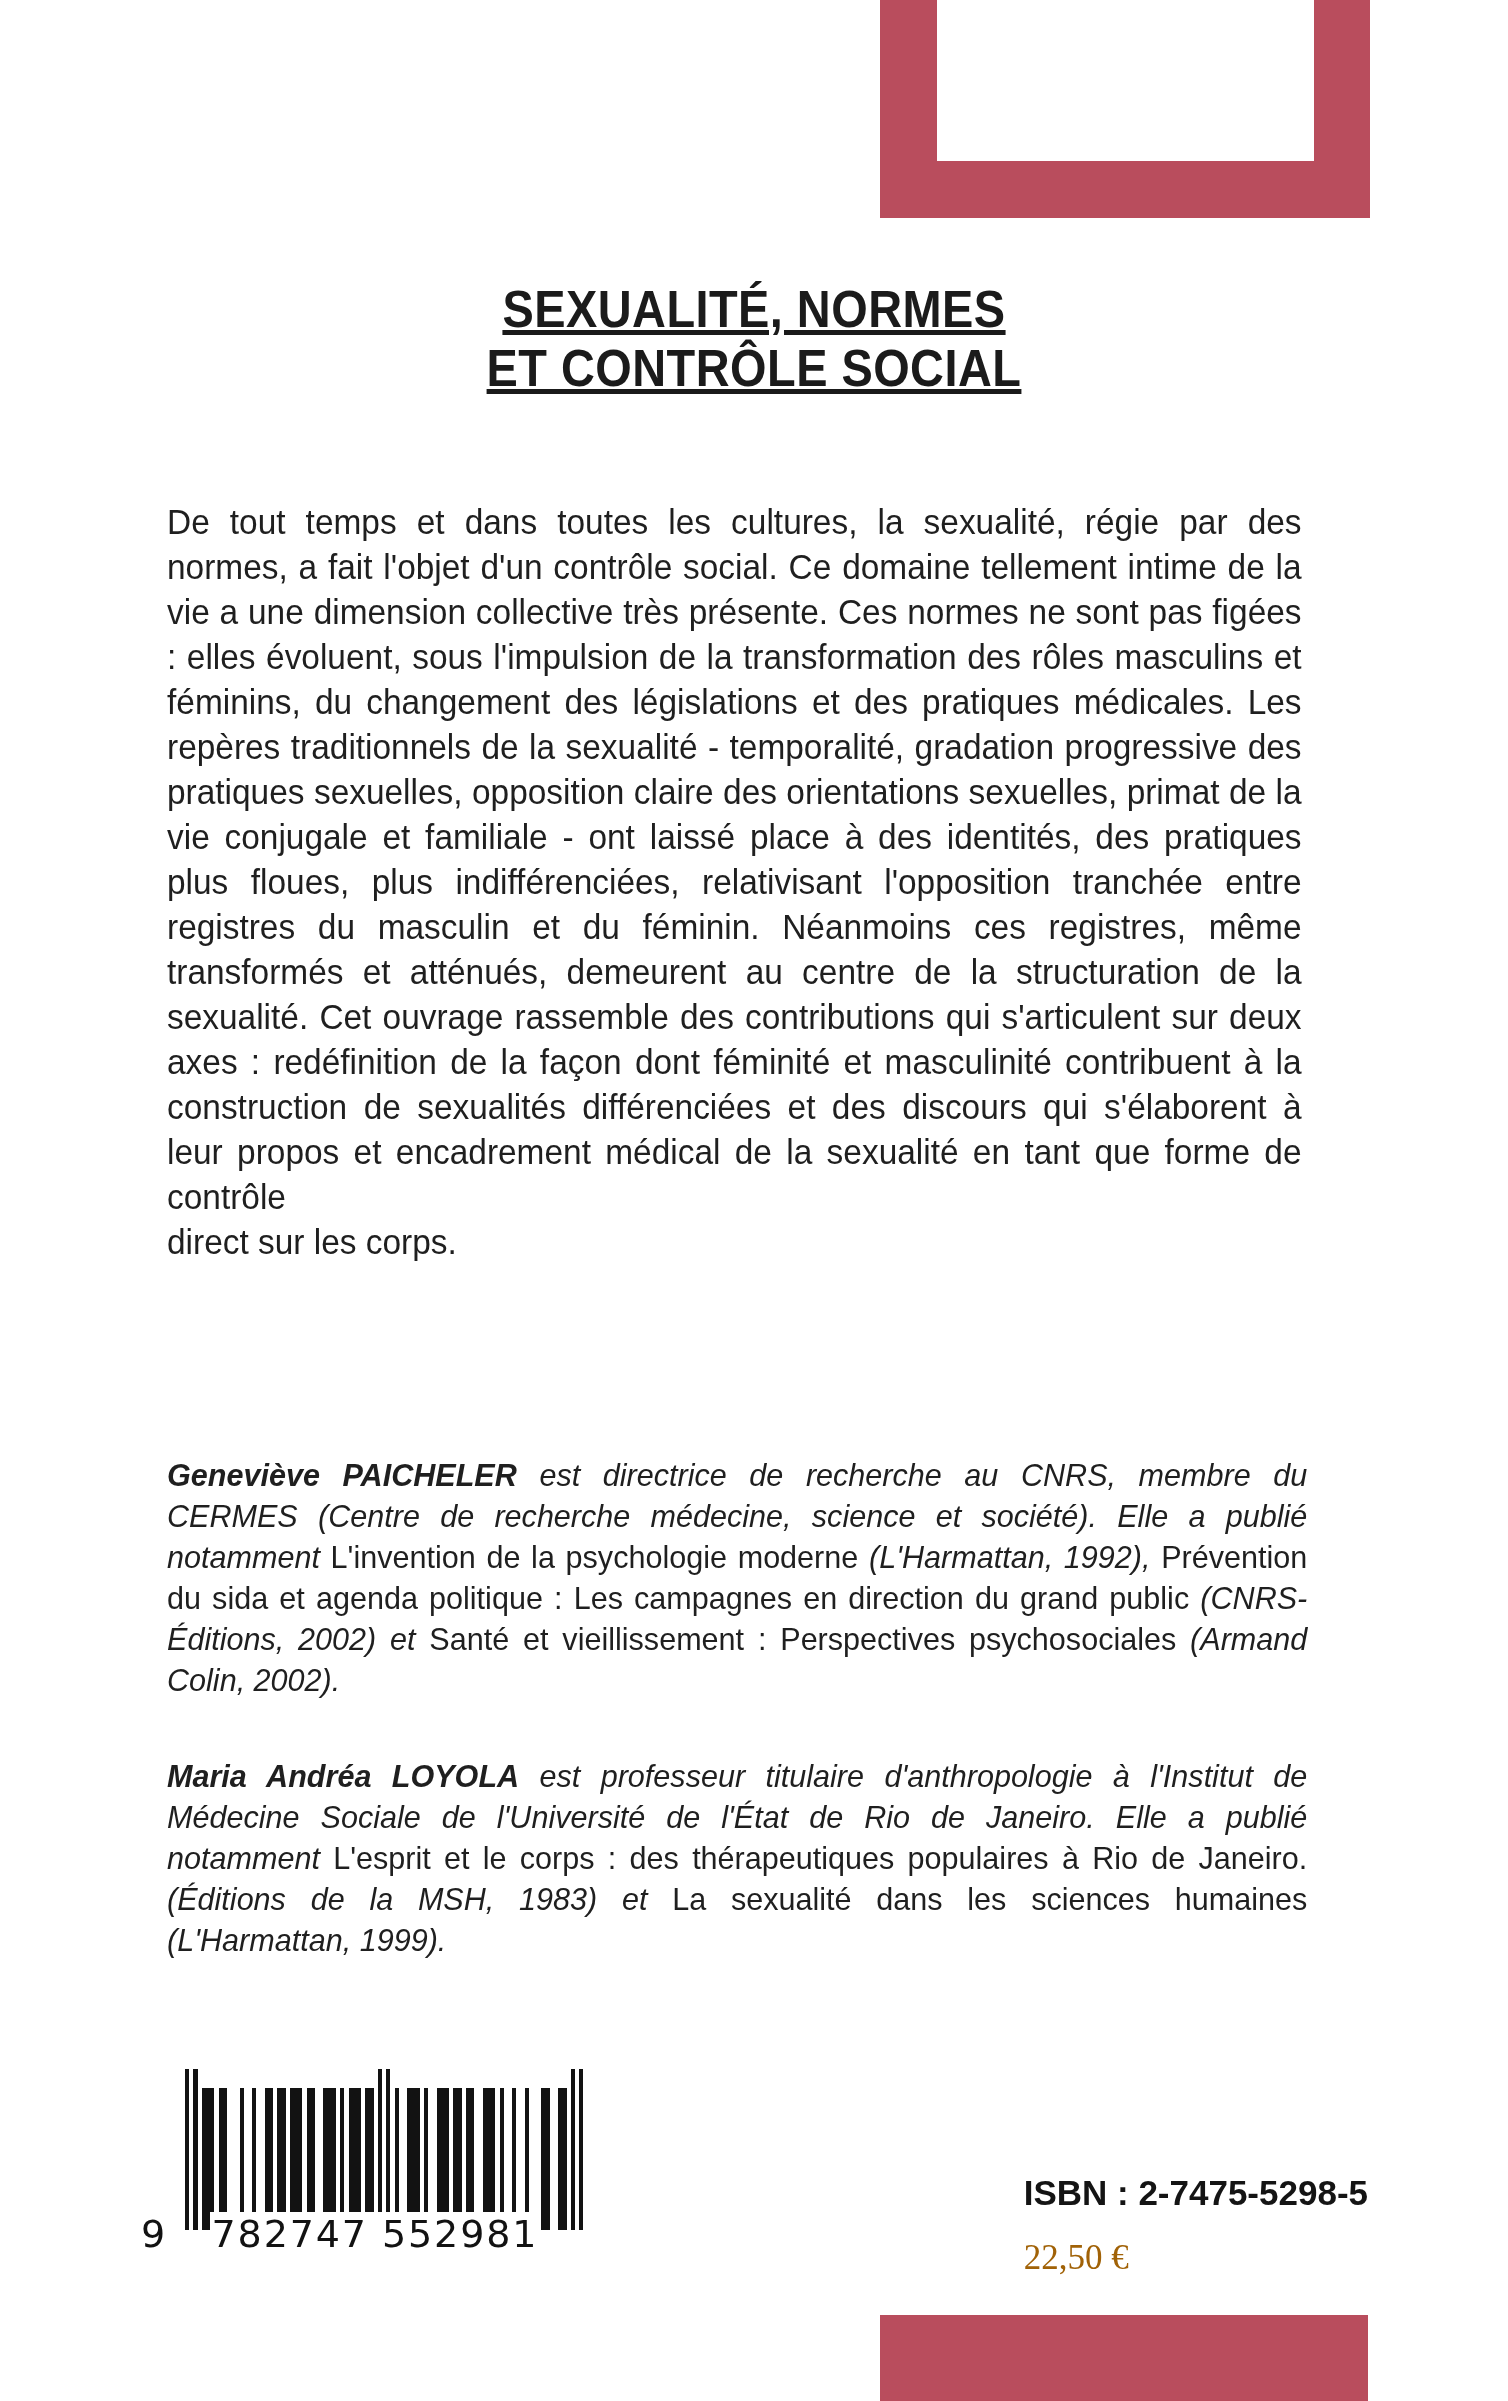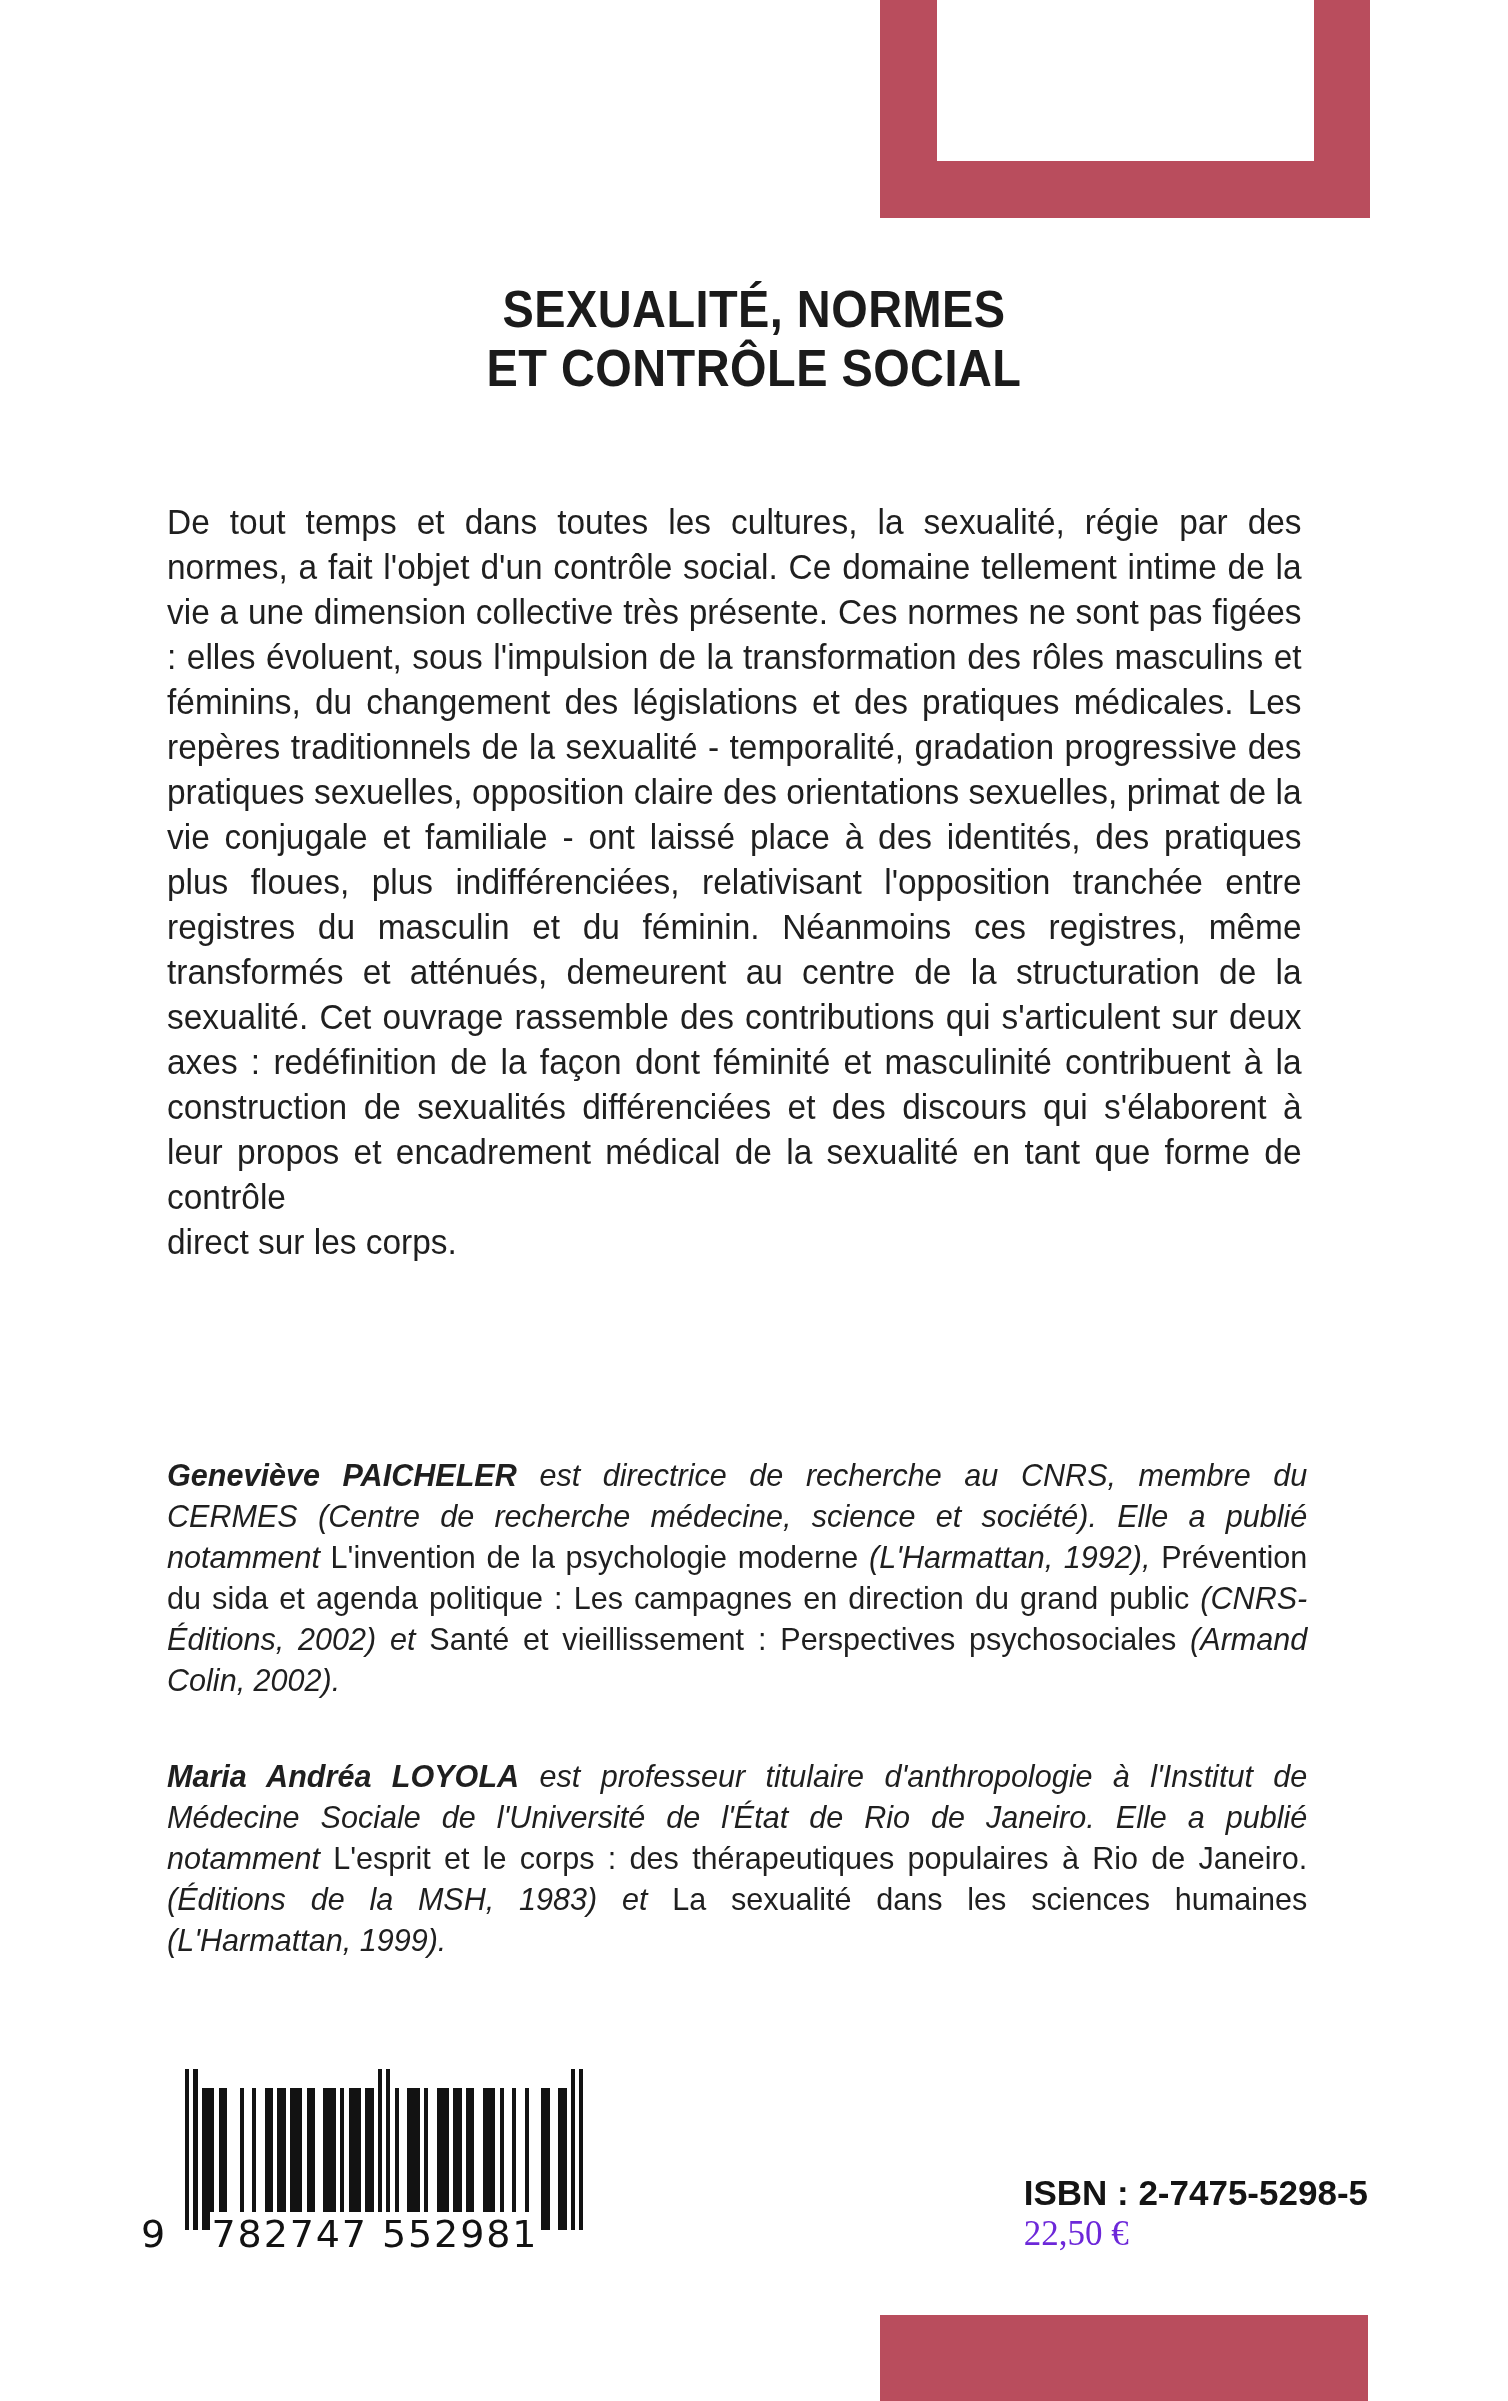--- a/index.html
+++ b/index.html
@@ -45,20 +45,21 @@
     background: #b94d5d;
   }
 
   
   #title-block {
     position: absolute;
     left: 0px;
     top: 280px;
     width: 1508px;
     text-align: center;
+    text-decoration: underline;
   }
   .title-line {
     font-family: "Liberation Sans", sans-serif;
     font-weight: bold;
     font-size: 51px;
     letter-spacing: 0.5px;
     line-height: 59px;
     color: #1b1b1b;
     transform: scaleX(0.92);
     transform-origin: center;
@@ -153,24 +154,24 @@
     top: 2173px;
   }
   #isbn {
     font-family: "Liberation Sans", sans-serif;
     font-weight: bold;
     font-size: 35px;
     color: #141414;
     white-space: nowrap;
   }
   #price {
-    margin-top: 1px;
+    margin-top: 25px;
     font-family: "Liberation Serif", serif;
     font-size: 35px;
-    color: #6d28d9;
+    color: #a16207;
     white-space: nowrap;
   }
 </style>
 </head>
 <body>
 
 <div id="page">
 
   <div id="top-deco">
     <div id="top-deco-inner"></div>

